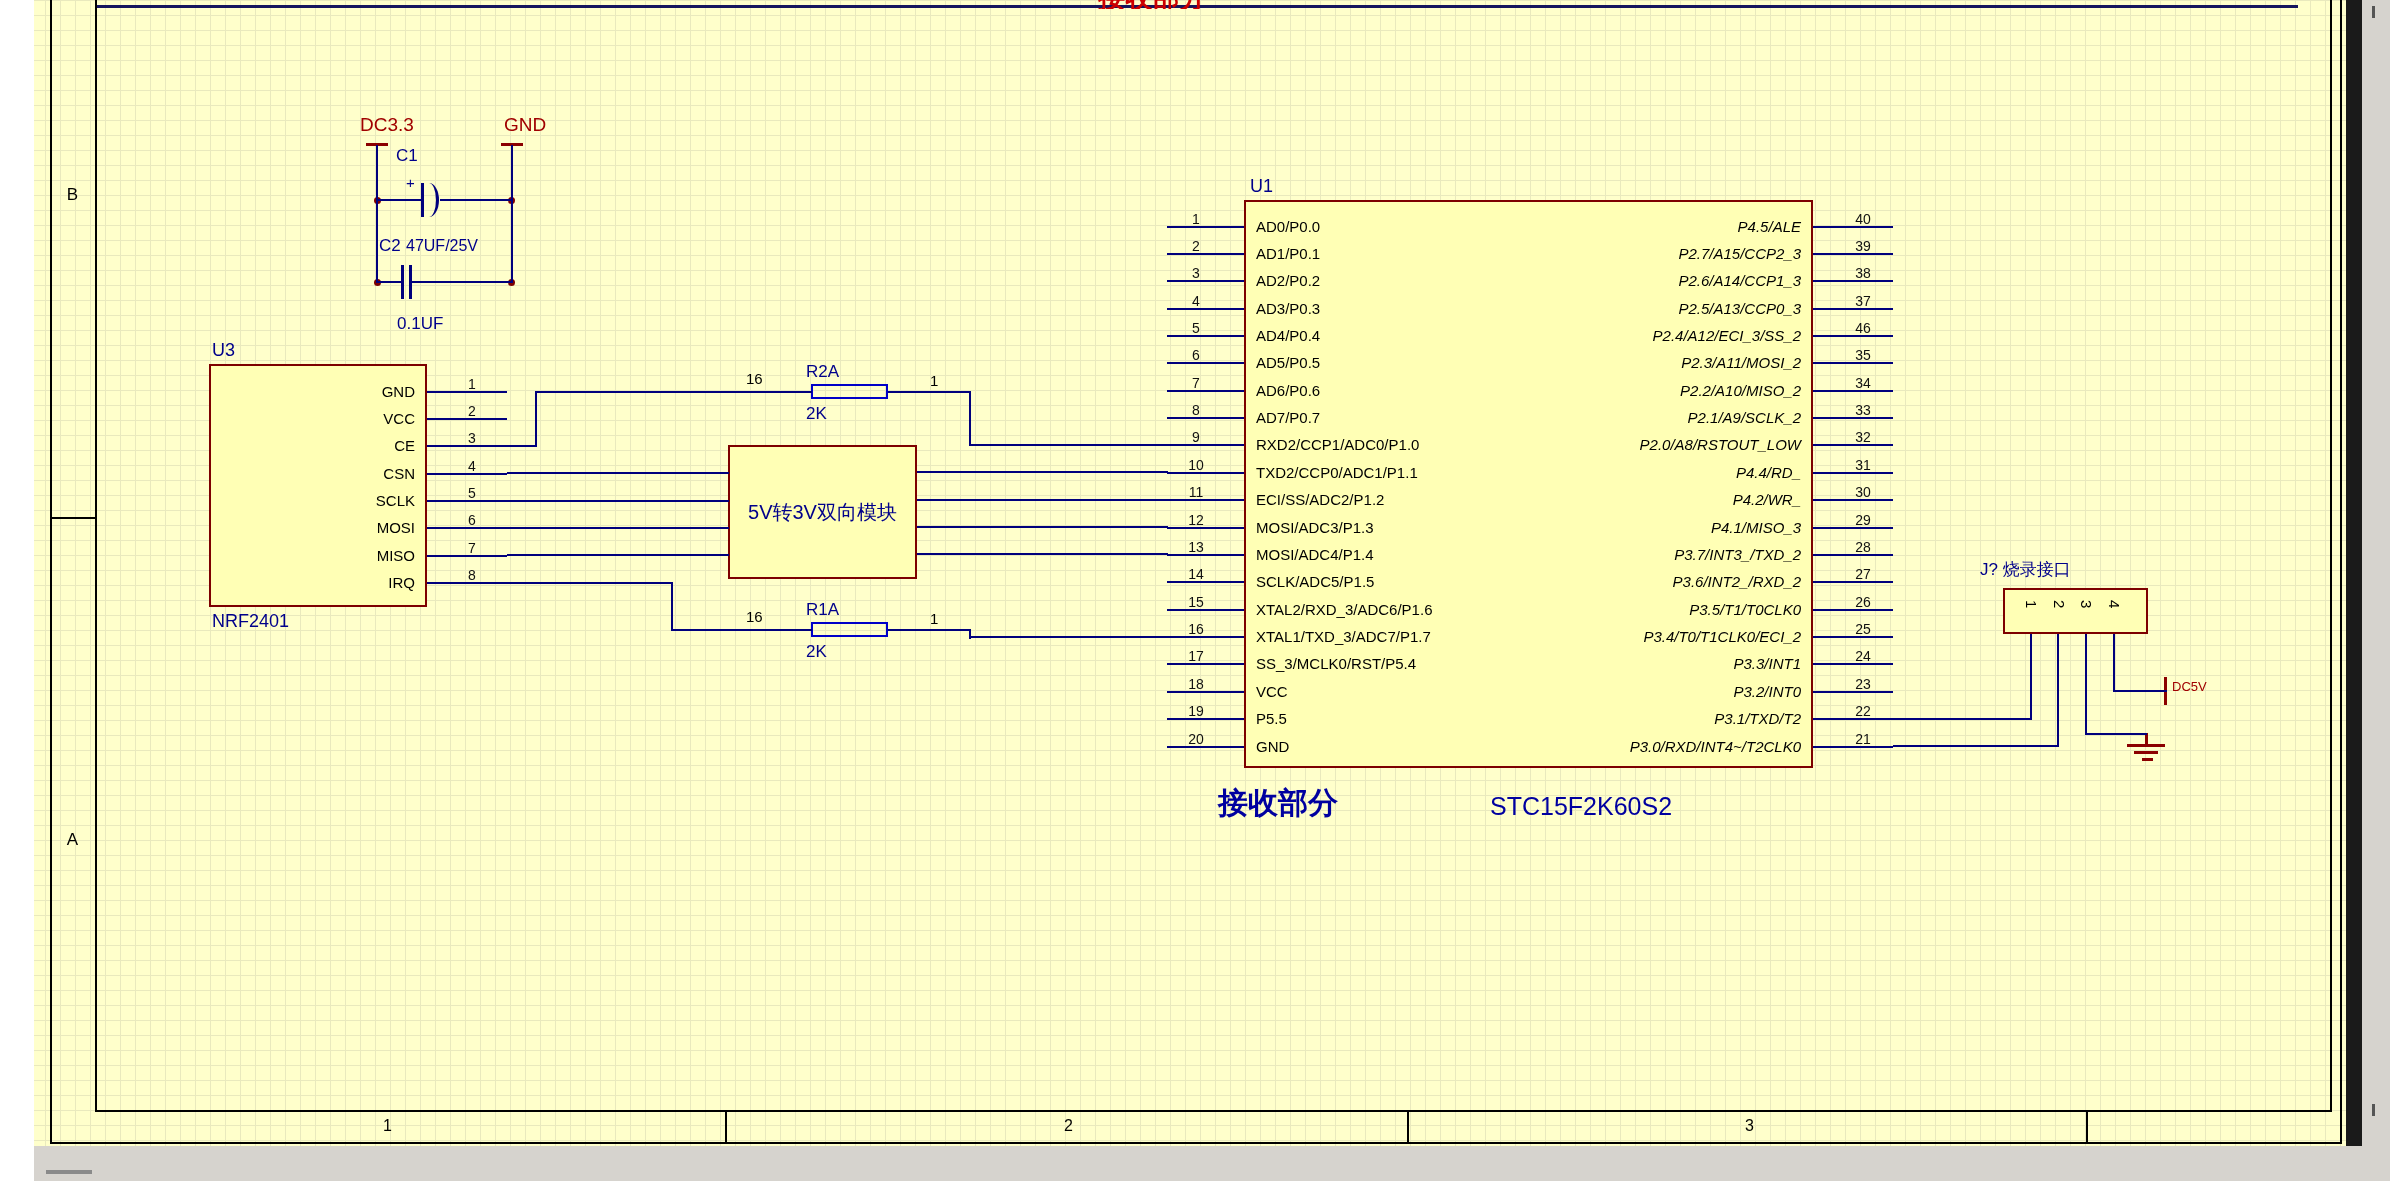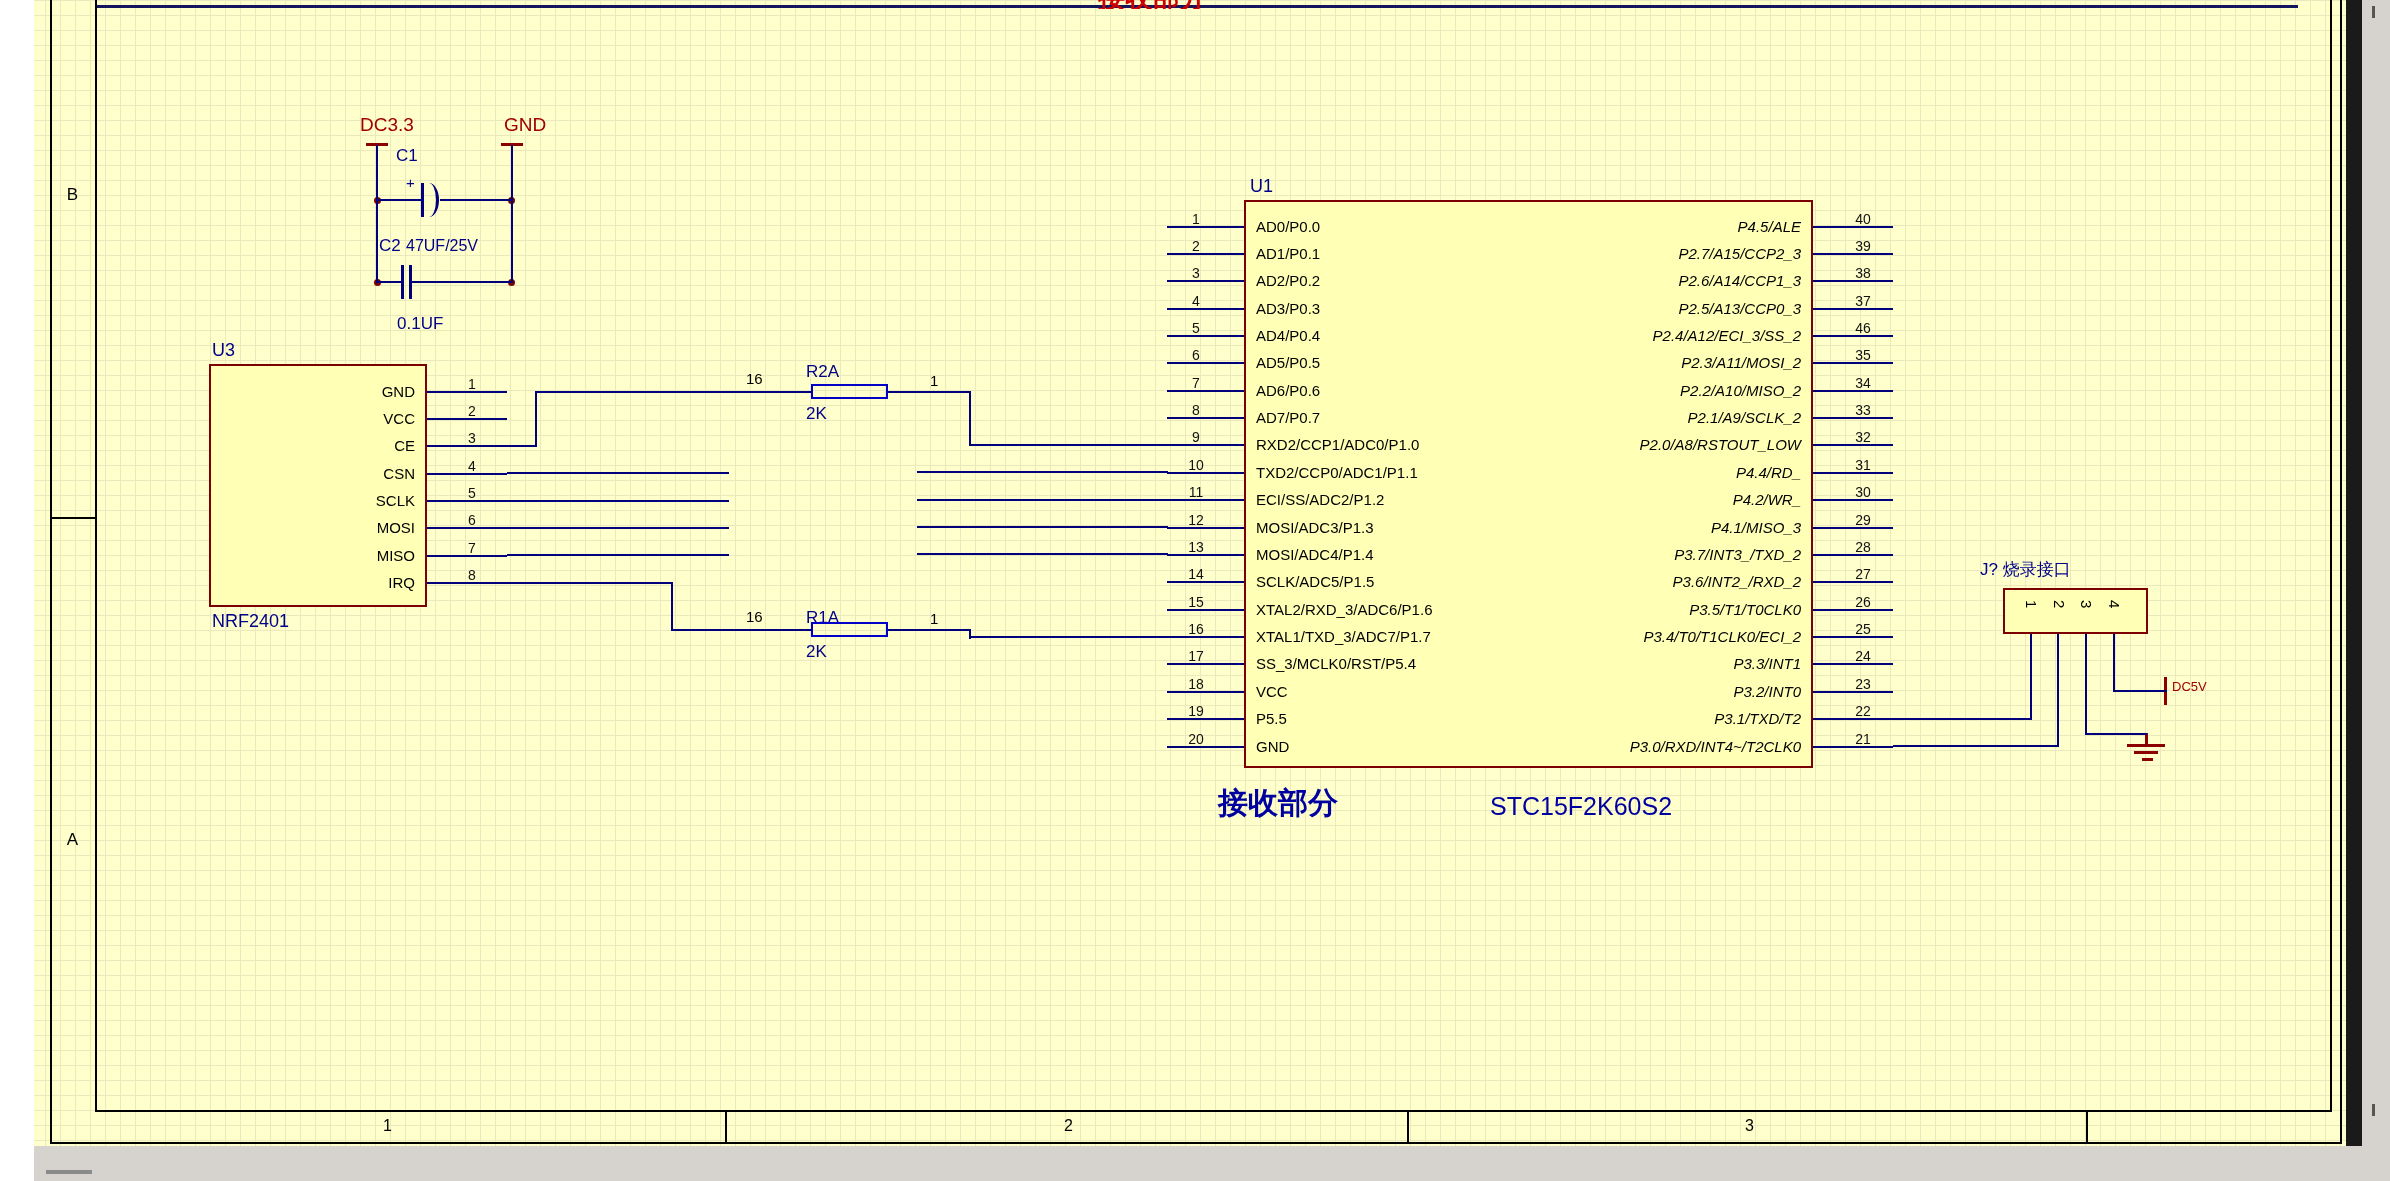--- a/index.html
+++ b/index.html
@@ -157,28 +157,31 @@
     <div class="pnum">7</div>
   </div>
 
   <div class="prow u3R" style="--i: 7;">
     <div class="pname">IRQ</div>
     <div class="stub"></div>
     <div class="pnum">8</div>
   </div>
 </div>
 
+    <div class="cbox" id="module-body" style="left:728px;top:445px;width:189px;height:134px;">
+      <span class="navy" style="font-size:20px;">5V转3V双向模块</span>
+    </div>
 
     <div class="lbl navy" style="left:806px;top:362px;font-size:17px;">R2A</div>
     <div class="rbox" style="left:811px;top:384px;width:77px;height:15px;"></div>
     <div class="lbl navy" style="left:806px;top:404px;font-size:17px;">2K</div>
     <div class="lbl blk" style="left:746px;top:370px;font-size:15px;">16</div>
     <div class="lbl blk" style="left:930px;top:372px;font-size:15px;">1</div>
 
-    <div class="lbl navy" style="left:806px;top:600px;font-size:17px;margin-top:8px;">R1A</div>
+    <div class="lbl navy" style="left:806px;top:600px;font-size:17px;">R1A</div>
     <div class="rbox" style="left:811px;top:622px;width:77px;height:15px;"></div>
     <div class="lbl navy" style="left:806px;top:642px;font-size:17px;">2K</div>
     <div class="lbl blk" style="left:746px;top:608px;font-size:15px;">16</div>
     <div class="lbl blk" style="left:930px;top:610px;font-size:15px;">1</div>
 
     <div class="lbl navy" style="left:1250px;top:176px;font-size:18px;">U1</div>
     <div class="cbox" style="left:1244px;top:200px;width:569px;height:568px;"></div>
     <div>
   <div class="prow u1L" style="--i: 0;">
     <div class="stub"></div>

